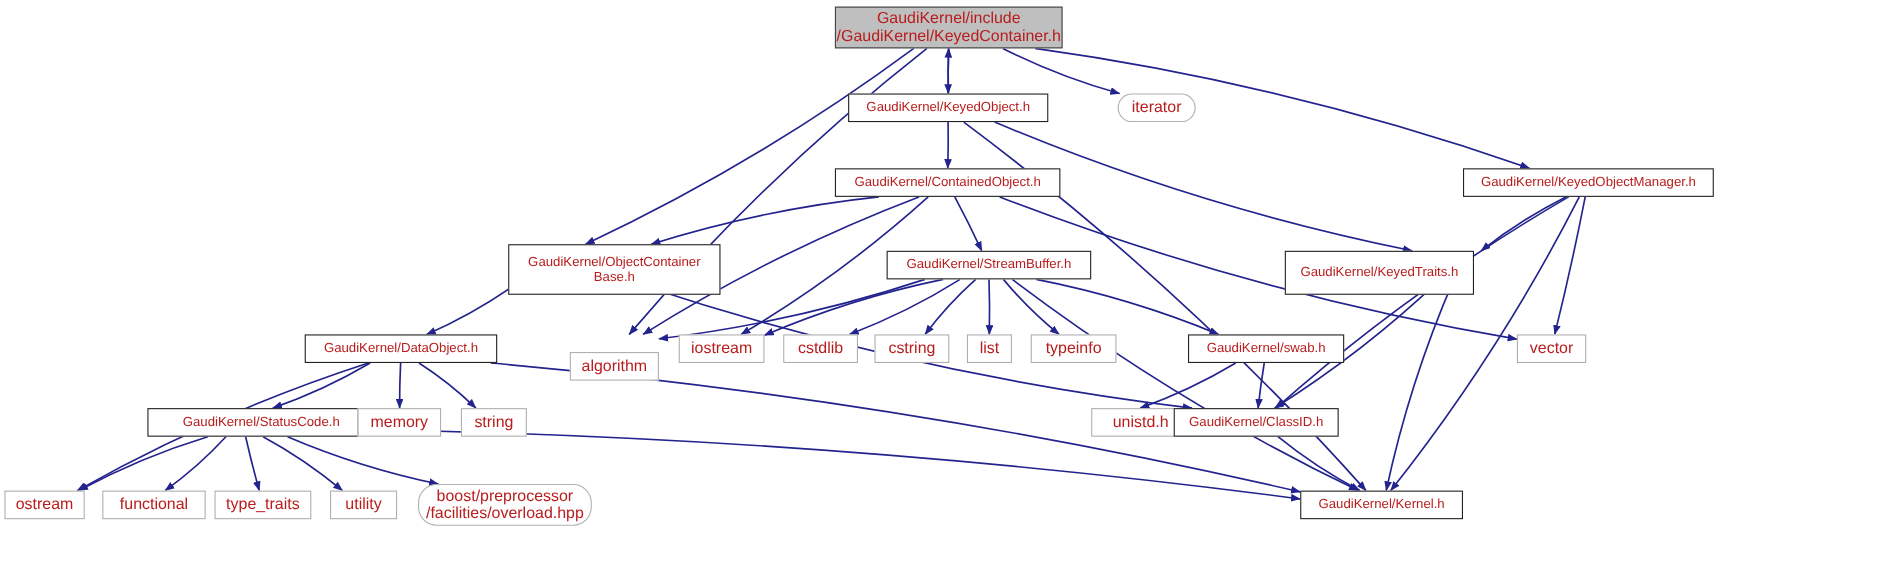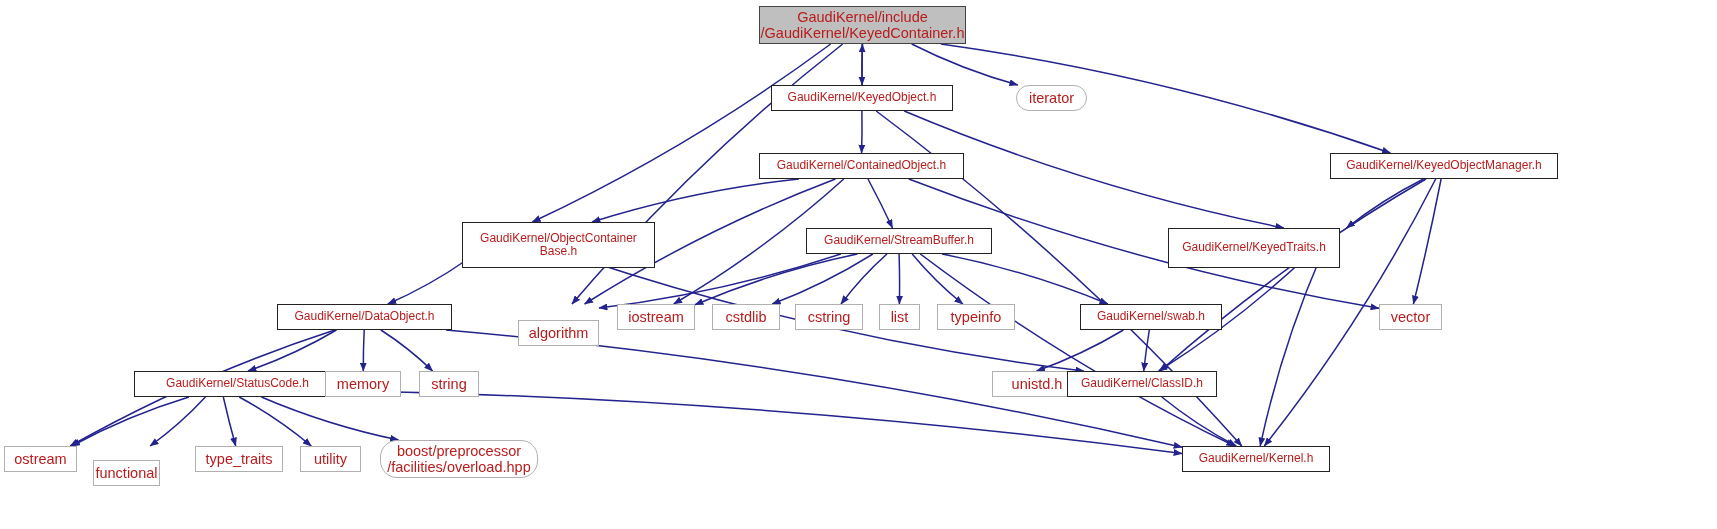--- a/index.html
+++ b/index.html
@@ -126,20 +126,20 @@
       <div class="node lib" style="left: 879px; top: 304px; width: 41px; height: 26px;">list</div>
       <div class="node lib" style="left: 937px; top: 304px; width: 78px; height: 26px;">typeinfo</div>
       <div class="node hdr" style="left: 1080px; top: 304px; width: 142px; height: 26px;">GaudiKernel/swab.h</div>
       <div class="node lib" style="left: 1379px; top: 304px; width: 63px; height: 26px;">vector</div>
       <div class="node hdr" style="left: 134px; top: 371px; width: 192px; height: 26px; padding-left: 15px;">GaudiKernel/StatusCode.h</div>
       <div class="node lib" style="left: 325px; top: 371px; width: 76px; height: 26px;">memory</div>
       <div class="node lib" style="left: 419px; top: 371px; width: 60px; height: 26px;">string</div>
       <div class="node lib" style="left: 972px; top: 371px; width: 90px; height: 26px; margin-left: 20px;">unistd.h</div>
       <div class="node hdr" style="left: 1067px; top: 371px; width: 150px; height: 26px;">GaudiKernel/ClassID.h</div>
       <div class="node lib" style="left: 4px; top: 446px; width: 73px; height: 26px;">ostream</div>
-      <div class="node lib" style="left: 93px; top: 446px; width: 67px; height: 26px; margin-top: 14px;">functional</div>
+      <div class="node lib" style="left: 93px; top: 446px; width: 94px; height: 26px;">functional</div>
       <div class="node lib" style="left: 195px; top: 446px; width: 88px; height: 26px;">type_traits</div>
       <div class="node lib" style="left: 300px; top: 446px; width: 61px; height: 26px;">utility</div>
       <div class="node lib" style="left: 380px; top: 440px; width: 158px; height: 38px; border-radius: 17px;">boost/preprocessor
 /facilities/overload.hpp</div>
       <div class="node hdr" style="left: 1182px; top: 446px; width: 148px; height: 26px;">GaudiKernel/Kernel.h</div>
     </div>
 </div>
 
 </body></html>

